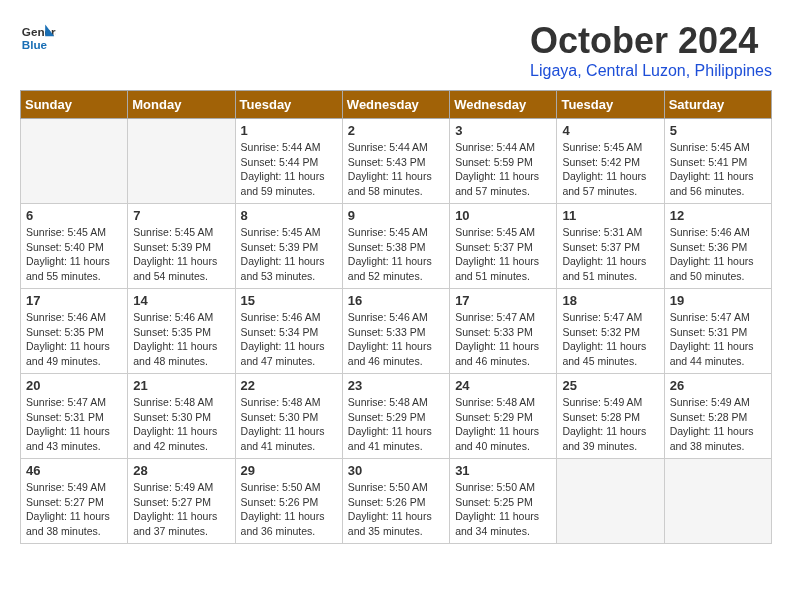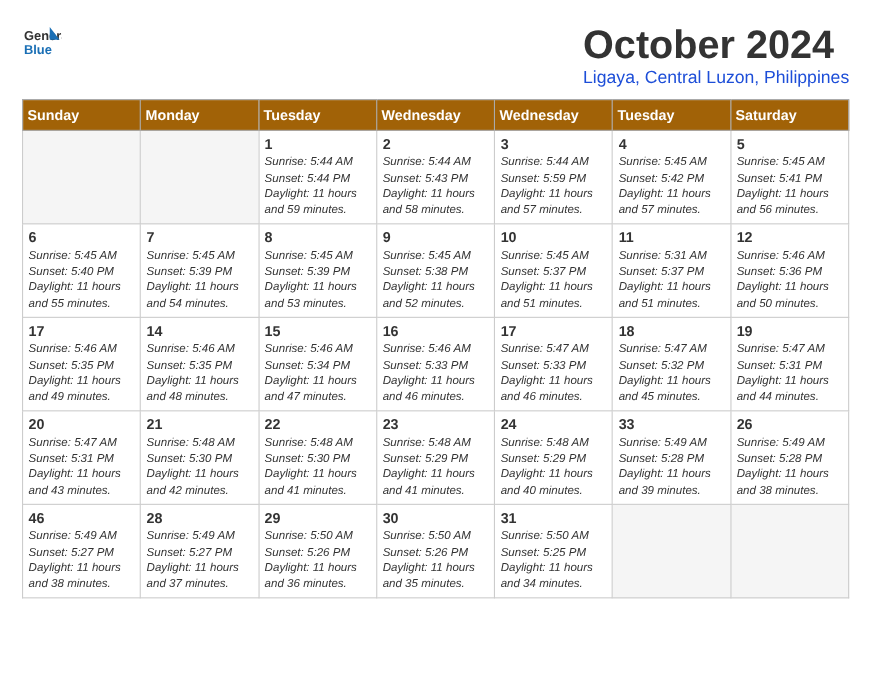--- a/index.html
+++ b/index.html
@@ -66,21 +66,20 @@
     .day-num {
       font-size: 13px;
       font-weight: bold;
       margin-bottom: 2px;
       display: block;
     }
     .cell-text {
       font-size: 10.5px;
       line-height: 1.4;
       color: #333;
-      font-style: italic;
     }
   </style>
 </head>
 <body>
 
 <div class="header">
   <div class="logo">
     <svg class="logo-icon" viewBox="0 0 40 40">
       <text x="2" y="18" font-size="13" font-weight="bold" fill="#333" font-family="Arial">General</text>
       <text x="2" y="32" font-size="13" font-weight="bold" fill="#1a6fb5" font-family="Arial">Blue</text>
@@ -277,21 +276,21 @@
 and 41 minutes.</div>
         </td>
         <td>
           <span class="day-num">24</span>
           <div class="cell-text">Sunrise: 5:48 AM
 Sunset: 5:29 PM
 Daylight: 11 hours
 and 40 minutes.</div>
         </td>
         <td>
-          <span class="day-num">33</span>
+          <span class="day-num">25</span>
           <div class="cell-text">Sunrise: 5:49 AM
 Sunset: 5:28 PM
 Daylight: 11 hours
 and 39 minutes.</div>
         </td>
         <td>
           <span class="day-num">26</span>
           <div class="cell-text">Sunrise: 5:49 AM
 Sunset: 5:28 PM
 Daylight: 11 hours

